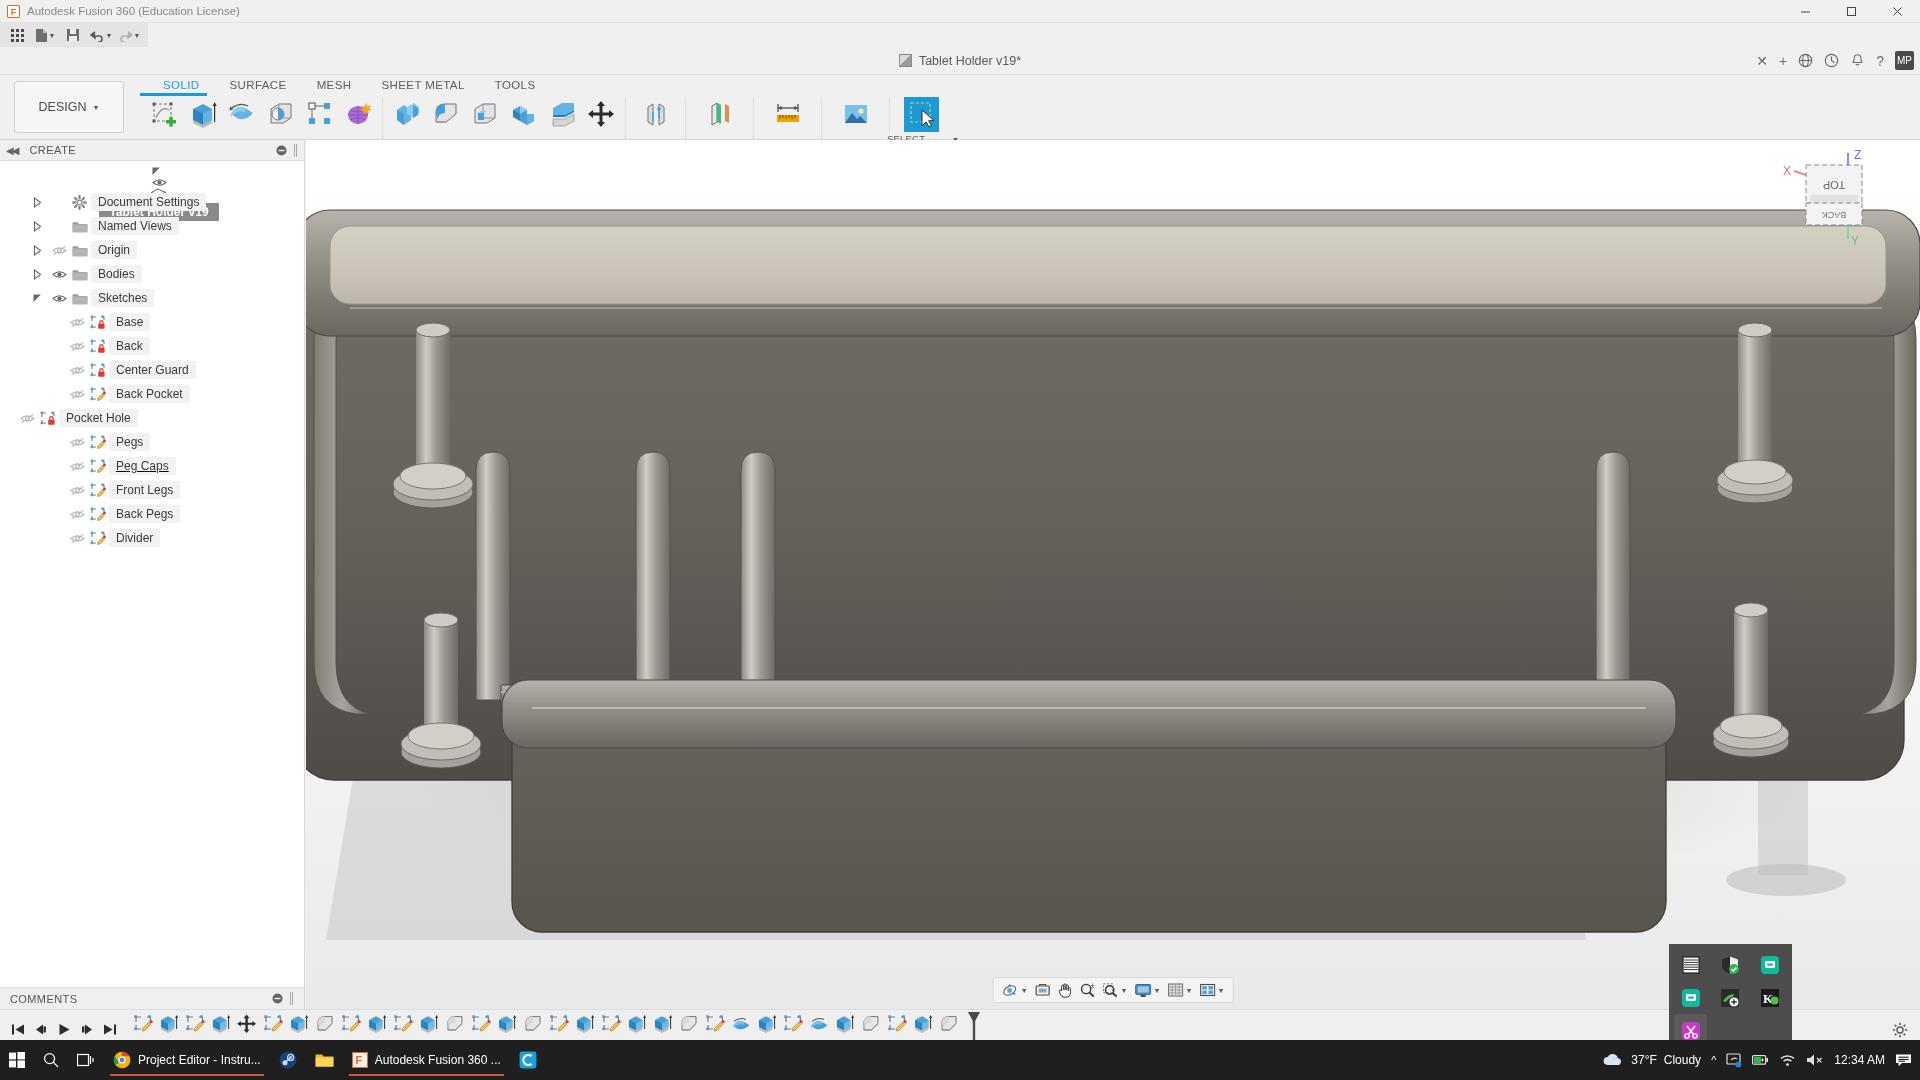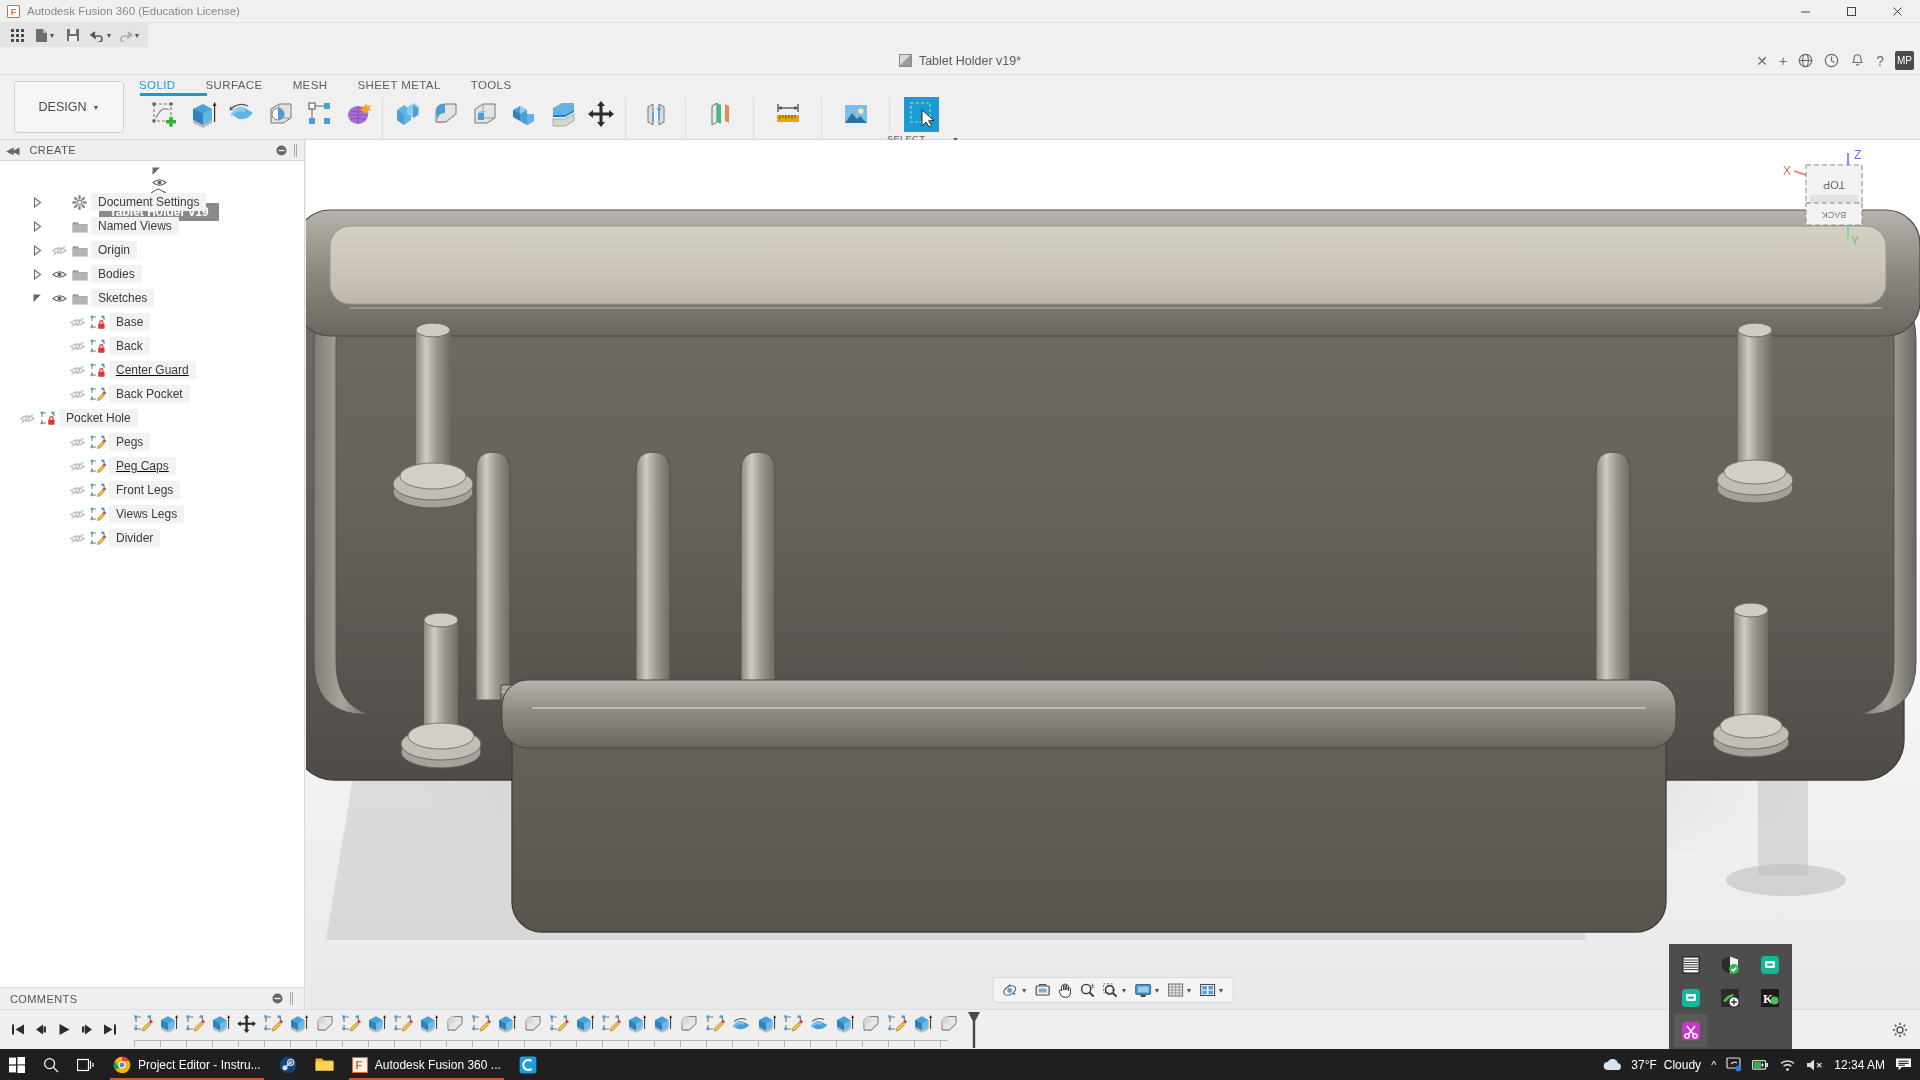--- a/index.html
+++ b/index.html
@@ -53,21 +53,21 @@
     width:19px;height:19px;border-radius:2px;background:#4a4a4a;color:#fff;
     font-size:10px;display:flex;align-items:center;justify-content:center;
   }
   
   #ribbon { height:65px; background:#f0f0f0; display:flex; position:relative; border-bottom:1px solid #d6d6d6;}
   #designbox {
     width:110px;height:52px;margin:6px 10px 0 14px;border:1px solid #d0d0d0;border-radius:3px;
     background:#f6f6f6;display:flex;align-items:center;justify-content:center;
     color:#4a4a4a;font-size:12.5px;cursor:pointer;
   }
-  #tabsrow { position:absolute; left:124px; top:2px; display:flex; }
+  #tabsrow { position:absolute; left:148px; top:2px; display:flex; }
   .rtab {
     padding:0 15px;height:16px;font-size:11.5px;color:#5d5d5d;letter-spacing:.4px;cursor:pointer;
     display:flex;align-items:center;
   }
   .rtab.active { color:#1b9ad6; }
   #activeunder { position:absolute; background:#1b9ad6; height:3px; }
   #toolrow { position:absolute; left:140px; top:22px; display:flex; align-items:flex-start; height:43px;}
   .tgroup { display:flex; align-items:flex-end; position:relative; padding:0 4px; }
   .tgroup + .tgroup { border-left:1px solid #dcdcdc; }
   .tool {
@@ -125,21 +125,21 @@
     position:absolute; left:0; right:0; bottom:31px; height:40px;
     background:#efefef; border-top:1px solid #dcdcdc; display:flex; align-items:center;
   }
   #playctl { display:flex; align-items:center; gap:3px; padding-left:8px; }
   .pbtn { width:20px;height:24px;display:flex;align-items:center;justify-content:center;cursor:pointer;color:#333;}
   #tlitems { display:flex; align-items:flex-start; margin-left:10px; position:relative; height:36px;}
   .tlnode { width:26px;height:30px;display:flex;align-items:flex-start;justify-content:center;cursor:pointer;padding-top:2px;}
   #tlgear { margin-left:auto; margin-right:12px; cursor:pointer; }
   
   #taskbar {
-    position:absolute; left:0;right:0;bottom:0;height:31px;background:#1f1f1f;
+    position:absolute; left:0;right:0;bottom:0;height:40px;background:#1f1f1f;
     display:flex;align-items:center;color:#fff;font-size:12px;
   }
   .tbitem { height:31px;display:flex;align-items:center;gap:7px;padding:0 9px;cursor:pointer;position:relative;}
   .tbitem.run::after { content:""; position:absolute;bottom:0;left:6px;right:6px;height:2px;background:#d0553a;}
   #tray { margin-left:auto; display:flex; align-items:center; gap:10px; padding-right:8px; font-size:12px;}
   .trayicon { display:flex;align-items:center;cursor:pointer; }
   
   #flyout {
     position:absolute; right:128px; bottom:31px; width:123px; height:105px;
     background:#4d4d4d; display:grid; grid-template-columns:repeat(3,1fr); grid-auto-rows:33px;
@@ -650,21 +650,21 @@
                 <rect x="0.6" y="0.6" width="2.2" height="2.2"></rect>
                 <rect x="11.8" y="0.6" width="2.2" height="2.2"></rect>
                 <rect x="0.6" y="11" width="2.2" height="2.2"></rect>
               </g>
               <rect x="8.2" y="8.6" width="6.4" height="5.2" rx="0.8" fill="#d93b3b"></rect>
               <path d="M9.8 8.6 v-1.4 a1.6 1.6 0 0 1 3.2 0 v1.4" fill="none" stroke="#d93b3b" stroke-width="1.3"></path>
             </svg>
           </span>
           <span class="tlabel">Back</span>
         </div>
-        <div class="trow" style="padding-left: 50px; text-decoration: underline;">
+        <div class="trow" style="padding-left: 50px;">
           <span class="arrow"></span>
           <span class="eye">
             <svg width="15" height="11" viewBox="0 0 15 11">
               <path d="M1 5.5 Q7.5 0 14 5.5 Q7.5 11 1 5.5z" fill="none" stroke="#b5b5b5" stroke-width="1.1"></path>
               <circle cx="7.5" cy="5.5" r="2" fill="none" stroke="#b5b5b5" stroke-width="1"></circle>
               <line x1="1.6" y1="9.6" x2="13.4" y2="1.4" stroke="#b5b5b5" stroke-width="1.1"></line>
             </svg>
           </span>
           <span class="ficon">
             <svg width="16" height="15" viewBox="0 0 16 15">
@@ -816,21 +816,21 @@
               <path d="M11 2 h3 v3" fill="none" stroke="#7a7a7a" stroke-width="1.1"></path>
               <g fill="#3b9fe0">
                 <rect x="0.6" y="0.6" width="2.2" height="2.2"></rect>
                 <rect x="11.8" y="0.6" width="2.2" height="2.2"></rect>
                 <rect x="0.6" y="11" width="2.2" height="2.2"></rect>
               </g>
               <path d="M7.6 13.4 l0.4-2.2 L12.6 6.6 l1.8 1.8 L10 12.9z" fill="#f2c14a" stroke="#a8832a" stroke-width=".7"></path>
               <circle cx="14.4" cy="6.1" r="1.5" fill="#d93b3b"></circle>
             </svg>
           </span>
-          <span class="tlabel">Views Legs</span>
+          <span class="tlabel">Back Pegs</span>
         </div>
         <div class="trow" style="padding-left: 50px;">
           <span class="arrow"></span>
           <span class="eye">
             <svg width="15" height="11" viewBox="0 0 15 11">
               <path d="M1 5.5 Q7.5 0 14 5.5 Q7.5 11 1 5.5z" fill="none" stroke="#b5b5b5" stroke-width="1.1"></path>
               <circle cx="7.5" cy="5.5" r="2" fill="none" stroke="#b5b5b5" stroke-width="1"></circle>
               <line x1="1.6" y1="9.6" x2="13.4" y2="1.4" stroke="#b5b5b5" stroke-width="1.1"></line>
             </svg>
           </span>

